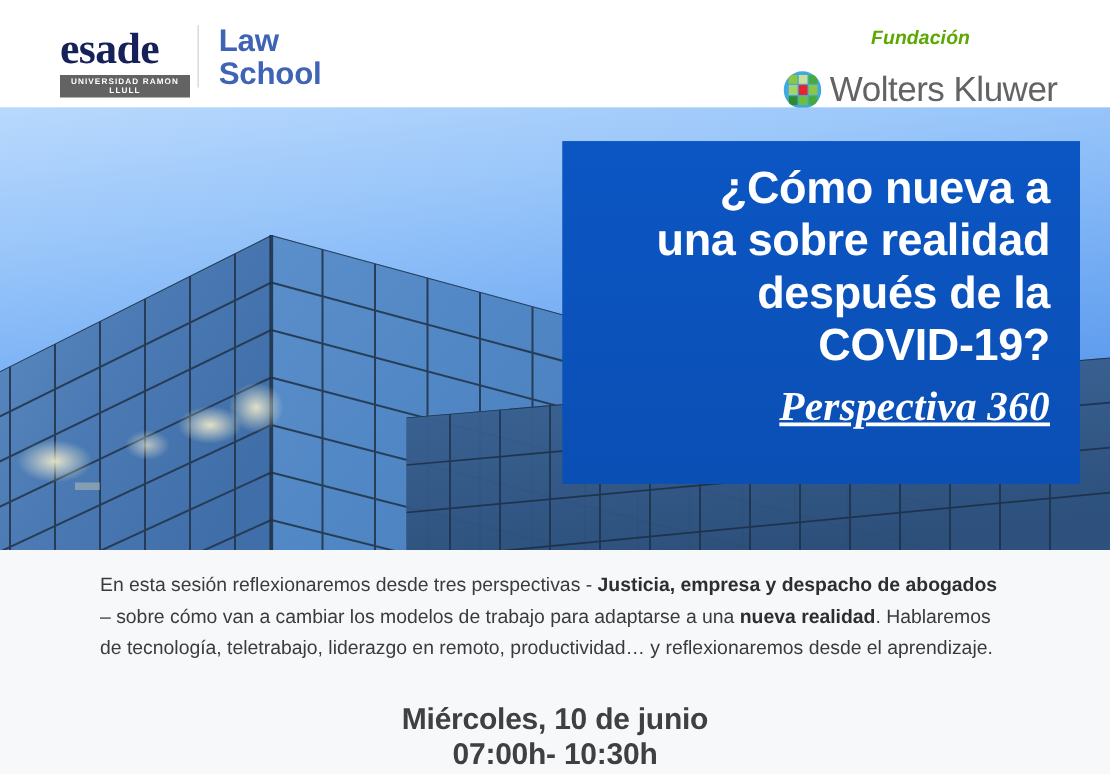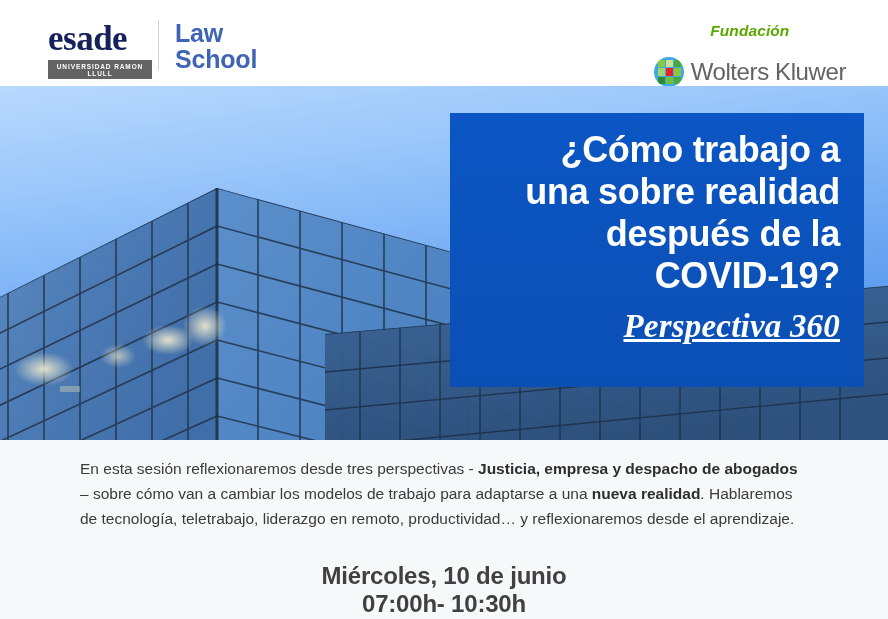--- a/index.html
+++ b/index.html
@@ -19,21 +19,21 @@
 
   
   .header {
     position:absolute; left:0; top:0;
     width:888px; height:86px;
     background:#ffffff;
   }
   .esade-logo {
     position:absolute; left:48px; top:22px;
     width:200px; height:56px;
-    display:flex; align-items:flex-start;
+    display:flex; align-items:center;
   }
   .esade-mark { position:relative; width:104px; }
   .esade-word {
     font-family:"Liberation Serif", serif;
     font-weight:700;
     font-size:35px;
     line-height:34px;
     letter-spacing:-0.5px;
     color:#16205a;
   }
@@ -89,21 +89,21 @@
   .wk-grid {
     position:absolute; left:4px; top:3px;
     width:23px; height:24px;
     display:grid;
     grid-template-columns:repeat(3,1fr);
     grid-template-rows:repeat(3,1fr);
     gap:1px;
   }
   .wk-grid i { display:block; }
   .wk-name {
-    font-size:24px;
+    font-size:28px;
     color:#636363;
     letter-spacing:-0.4px;
     line-height:26px;
   }
 
   
   .hero {
     position:absolute; left:0; top:86px;
     width:888px; height:354px;
     overflow:hidden;
@@ -313,21 +313,21 @@
 
       <ellipse cx="44" cy="283" rx="30" ry="17" fill="url(#flare1)"></ellipse>
       <ellipse cx="168" cy="254" rx="26" ry="15" fill="url(#flare1)"></ellipse>
       <ellipse cx="205" cy="240" rx="22" ry="20" fill="url(#flare1)"></ellipse>
       <ellipse cx="118" cy="270" rx="18" ry="12" fill="url(#flare1)" opacity="0.7"></ellipse>
       <rect x="60" y="300" width="20" height="6" fill="#f3e9b8" opacity="0.35"></rect>
     </svg>
 
     <div class="title-box" style="top: 27px; background-color: rgb(11, 84, 191);">
       <div class="title-main">
-        <div>¿Cómo trabajo a</div>
+        <div>¿Cómo nueva a</div>
         <div>una sobre realidad</div>
         <div>después de la</div>
         <div>COVID-19?</div>
       </div>
       <div class="title-sub">Perspectiva 360</div>
     </div>
   </div>
 
   <div class="body-area">
     <p class="paragraph"><span>En esta sesión reflexionaremos desde tres perspectivas - </span><b>Justicia, empresa y despacho de abogados</b><span> – sobre cómo van a cambiar los modelos de trabajo para adaptarse a una </span><b>nueva realidad</b><span>. Hablaremos de tecnología, teletrabajo, liderazgo en remoto, productividad… y reflexionaremos desde el aprendizaje.</span></p>

